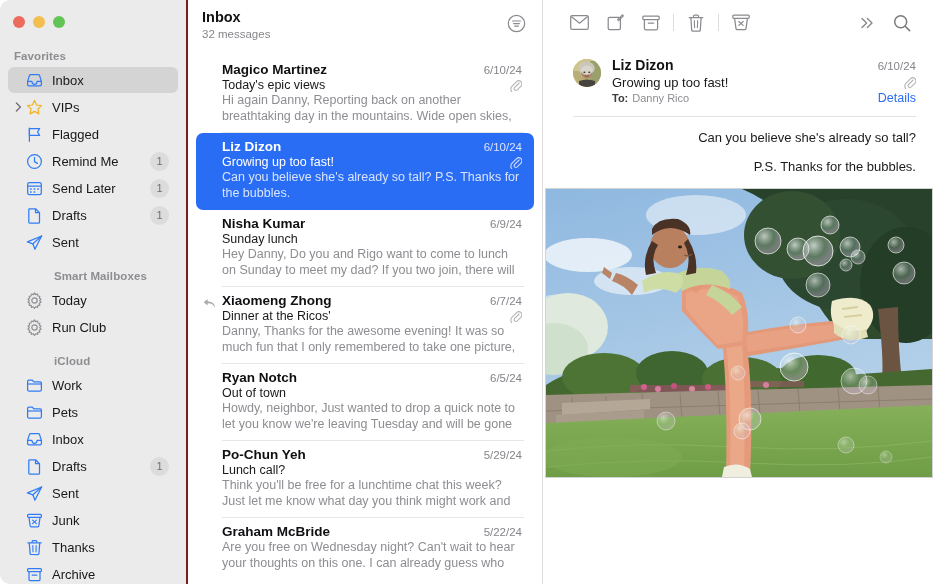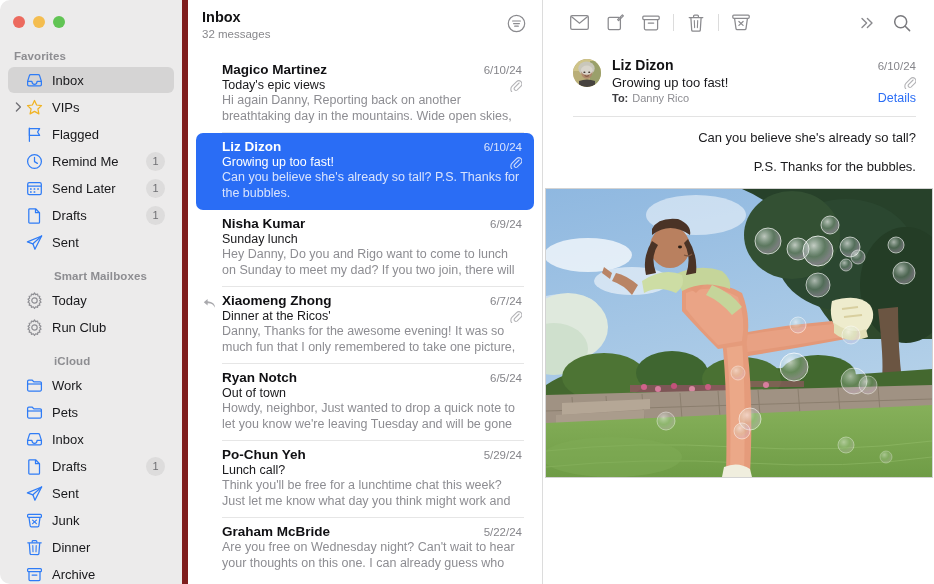--- a/index.html
+++ b/index.html
@@ -13,21 +13,21 @@
     position:relative; width:934px; height:584px;
     display:flex; overflow:hidden;
     border-radius:10px;
     background:#ffffff;
   }
 
   
   #sidebar{
     width:188px; flex:0 0 188px; height:584px;
     background:#ecebeb;
-    border-right:6px solid #7f1d1d;
+    border-right:2px solid #7f1d1d;
     display:flex; flex-direction:column;
     overflow:hidden;
   }
   .traffic{
     height:44px; display:flex; align-items:center;
     padding-left:13px; gap:8px; flex:0 0 44px;
   }
   .tl{ width:12px; height:12px; border-radius:50%; display:block; }
   .tl.red{ background:#ec6a5e; }
   .tl.yellow{ background:#f4bd4f; }
@@ -344,21 +344,21 @@
         <div class="sb-row">
           <span class="sb-ico">
             <svg width="17" height="17" viewBox="0 0 17 17" fill="none">
               <path d="M1.8 3.8 H15.2" stroke="#2f7cf6" stroke-width="1.25" stroke-linecap="round"></path>
               <path d="M6.2 3.6 V2.4 a0.9 0.9 0 0 1 0.9 -0.9 H9.9 a0.9 0.9 0 0 1 0.9 0.9 V3.6" stroke="#2f7cf6" stroke-width="1.25" fill="none"></path>
               <path d="M3.3 4.1 L4.1 14.6 a1.0 1.0 0 0 0 1.0 0.9 H11.9 a1.0 1.0 0 0 0 1.0 -0.9 L13.7 4.1" stroke="#2f7cf6" stroke-width="1.25" fill="none"></path>
               <line x1="6.8" y1="6.5" x2="7.0" y2="12.8" stroke="#2f7cf6" stroke-width="1.1" stroke-linecap="round"></line>
               <line x1="10.2" y1="6.5" x2="10.0" y2="12.8" stroke="#2f7cf6" stroke-width="1.1" stroke-linecap="round"></line>
             </svg>
           </span>
-          <span class="sb-label">Dinner</span>
+          <span class="sb-label">Thanks</span>
         </div>
         <div class="sb-row">
           <span class="sb-ico">
             <svg width="17" height="17" viewBox="0 0 17 17" fill="none">
               <rect x="1.6" y="2.6" width="13.8" height="3.0" rx="0.9" stroke="#2f7cf6" stroke-width="1.25"></rect>
               <path d="M3.0 5.9 V13.6 a1.0 1.0 0 0 0 1.0 1.0 H13.0 a1.0 1.0 0 0 0 1.0 -1.0 V5.9" stroke="#2f7cf6" stroke-width="1.25" fill="none"></path>
               <line x1="6.1" y1="9.0" x2="10.9" y2="9.0" stroke="#2f7cf6" stroke-width="1.25" stroke-linecap="round"></line>
             </svg>
           </span>
           <span class="sb-label">Archive</span>

